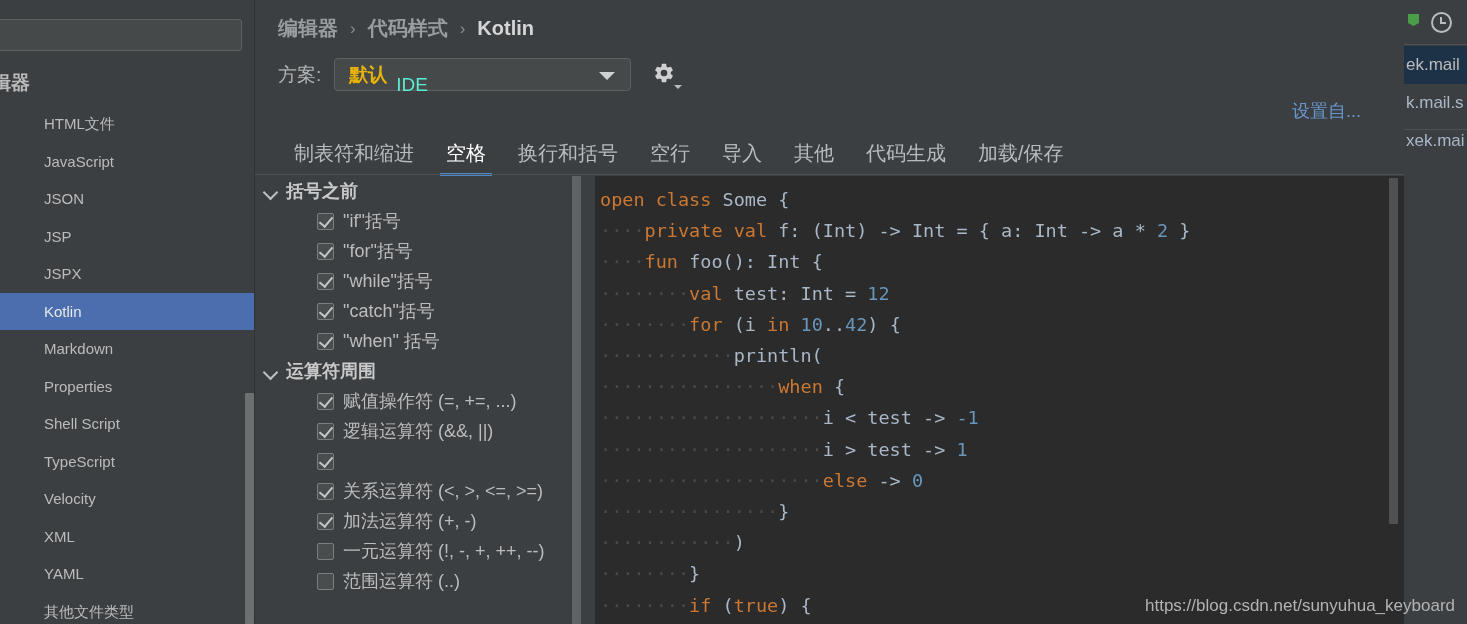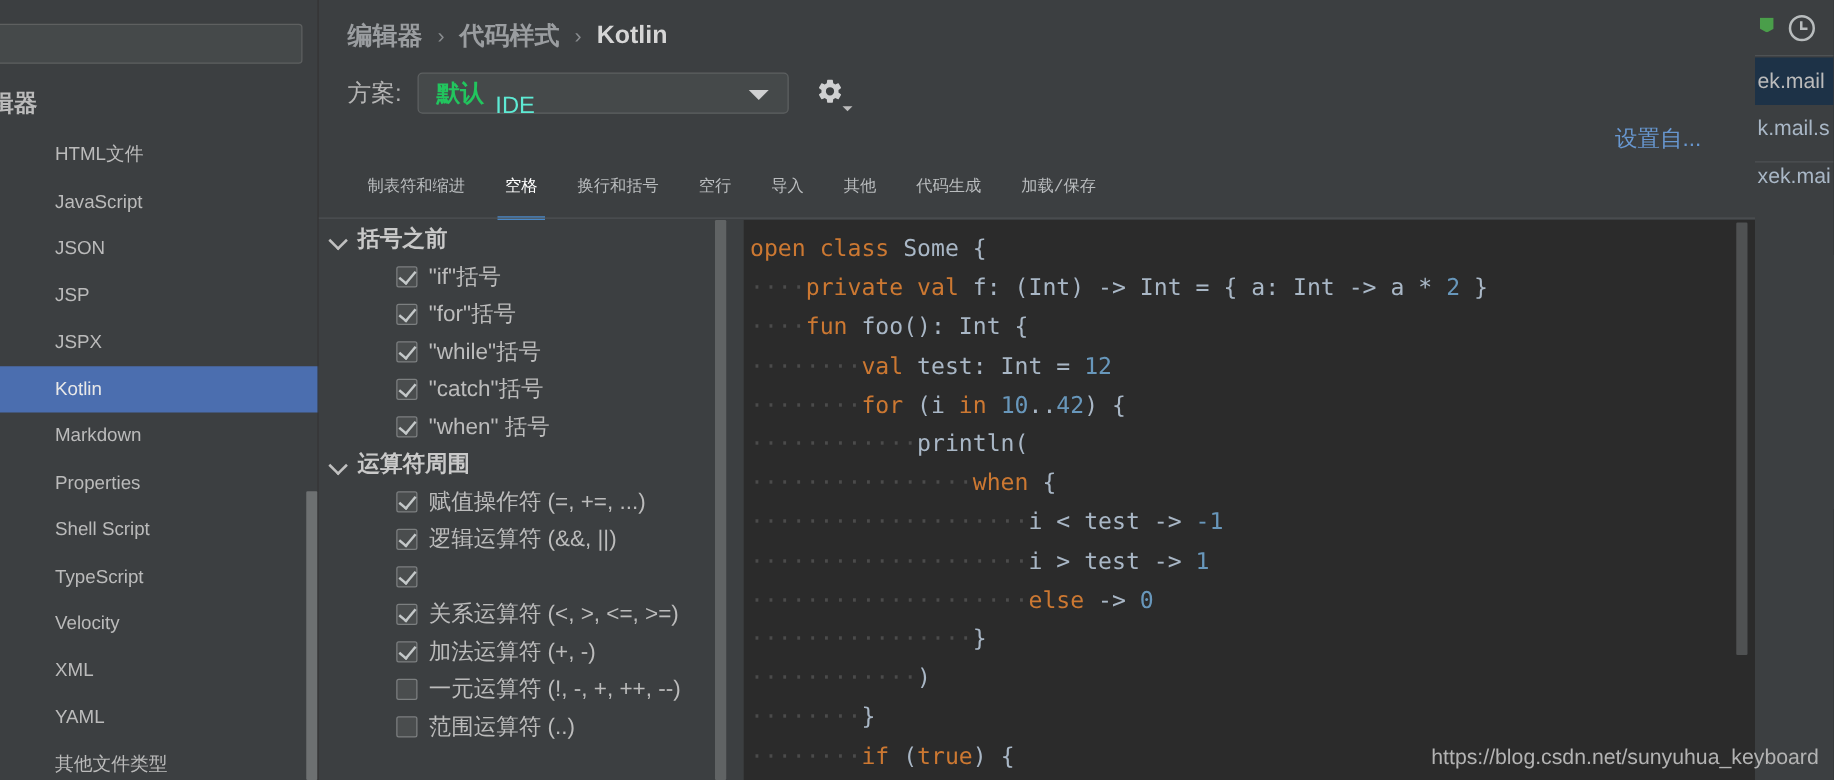--- a/index.html
+++ b/index.html
@@ -124,21 +124,21 @@
   .scheme-label { font-size: 19px; color: #b4b4b4; margin-right: 13px; }
   .scheme-combo {
     width: 297px; height: 33px;
     background: #45494a;
     border: 1px solid #5e6162;
     border-radius: 4px;
     display: flex; align-items: center;
     padding: 0 8px 0 14px;
     position: relative;
   }
-  .scheme-name { font-size: 19px; font-weight: bold; color: #22c55e; }
+  .scheme-name { font-size: 19px; font-weight: bold; color: #eab308; }
   .scheme-sub { font-size: 19px; color: #5eead4; margin-left: 9px; margin-top: 20px; }
   .combo-arrow {
     position: absolute; right: 15px; top: 13px;
     width: 0; height: 0;
     border-left: 8px solid transparent;
     border-right: 8px solid transparent;
     border-top: 8px solid #cfd0d1;
   }
   .gear-wrap { margin-left: 22px; position: relative; width: 26px; height: 26px; }
   .gear-icon { width: 22px; height: 22px; display: block; }
@@ -156,26 +156,25 @@
     cursor: pointer; white-space: nowrap;
   }
 
   
   .tabs {
     position: absolute; left: 23px; top: 136px;
     height: 40px;
     display: flex; align-items: flex-start; gap: 0;
   }
   .tab {
-    font-size: 13px; color: #b9bcbe;
+    font-size: 20px; color: #b9bcbe;
     padding: 4px 16px 0 16px;
     height: 40px;
     position: relative;
     white-space: nowrap;
-    font-family: Liberation Mono, monospace;
   }
   .tab.active { color: #ffffff; }
   .tab.active::after {
     content: ""; position: absolute; left: 10px; right: 10px; bottom: 0;
     height: 3px; background: #4a88c7;
   }
   .tabs-underline {
     position: absolute; left: 0; top: 174px; width: 1149px; height: 1px;
     background: #4e5254;
   }

